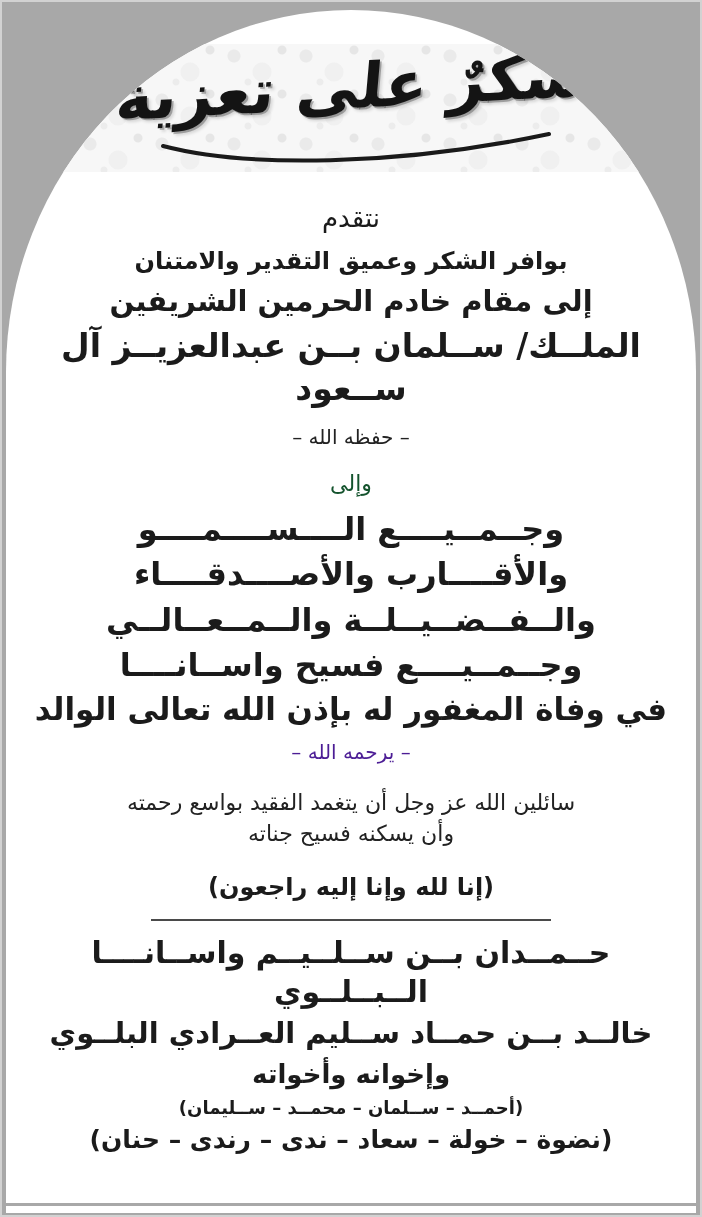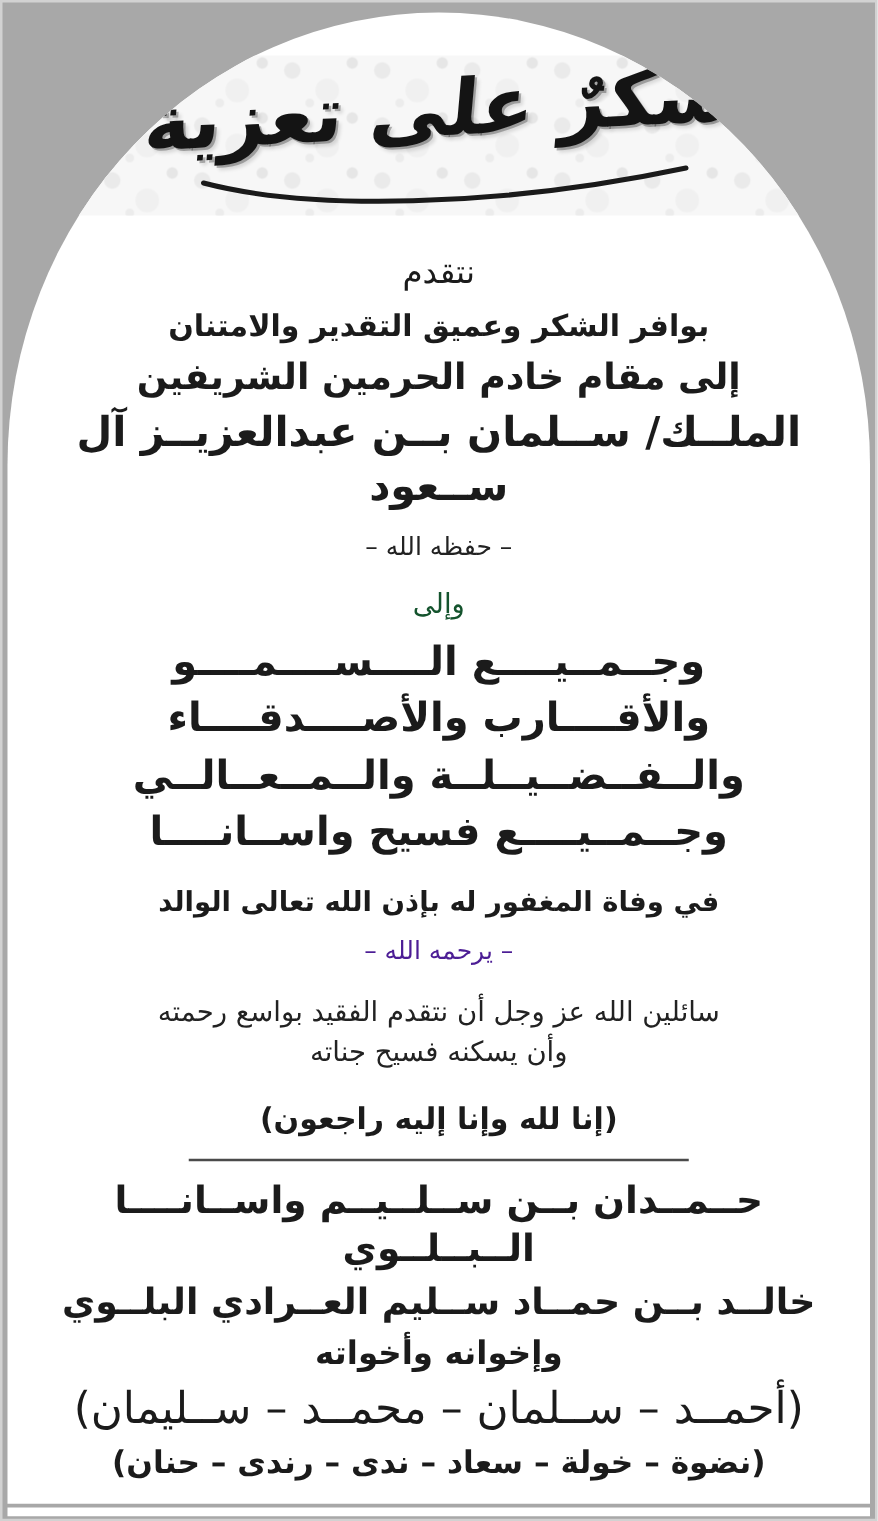--- a/index.html
+++ b/index.html
@@ -47,30 +47,30 @@
     position:absolute;top:200px;left:28px;right:28px;
     text-align:center;direction:rtl;line-height:1.3;
   }
   .l-present{font-size:26px;font-weight:normal;margin-bottom:10px;letter-spacing:1px;}
   .l-thanks{font-size:24px;font-weight:bold;margin-bottom:6px;}
   .l-custodian{font-size:29px;font-weight:bold;margin-bottom:4px;}
   .l-king{font-size:33px;font-weight:bold;margin-bottom:14px;}
   .l-bless{font-size:20px;margin-bottom:20px;color:#222;}
   .l-wa-ila{font-size:22px;margin-bottom:8px;color:#14532d;}
   .l-honor{font-size:32px;font-weight:bold;line-height:1.42;}
-  .l-occasion{font-size:22px;font-weight:bold;margin-top:20px;}
+  .l-occasion{font-size:31px;font-weight:bold;}
   .l-deceased{font-size:35px;font-weight:bold;margin-top:6px;}
   .l-mercy{font-size:20px;margin-top:10px;margin-bottom:22px;color:#4c1d95;}
   .l-prayer{font-size:22px;line-height:1.42;color:#222;}
   .l-verse{font-size:24px;font-weight:bold;margin-top:22px;}
   .sep{width:400px;height:2px;background:#4a4a4a;margin:16px auto 12px;}
   .l-name1{font-size:30px;font-weight:bold;}
   .l-name2{font-size:29px;font-weight:bold;margin-top:4px;}
   .l-sib{font-size:26px;font-weight:bold;margin-top:6px;}
-  .l-bros{font-size:35px;font-weight:normal;margin-top:4px;}
+  .l-bros{font-size:18px;font-weight:bold;margin-top:4px;}
   .l-sis{font-size:25px;font-weight:bold;margin-top:4px;}
   
   .bottom-rule{position:absolute;left:2px;right:2px;bottom:9px;height:3px;background:#a8a8a8;}
 </style>
 </head>
 <body>
 
 <div class="page">
 
   <div class="dome">
@@ -91,21 +91,21 @@
 
     <div class="l-wa-ila">وإلى</div>
     <div class="l-honor">وجــمــيــــع الــــســــمــــو</div>
     <div class="l-honor">والأقــــارب والأصــــدقــــاء</div>
     <div class="l-honor">والــفــضــيــلــة والــمــعــالــي</div>
     <div class="l-honor">وجــمــيــــع فسيح واســانــــا</div>
 
     <div class="l-occasion">في وفاة المغفور له بإذن الله تعالى الوالد</div>
     <div class="l-mercy">– يرحمه الله –</div>
 
-    <div class="l-prayer">سائلين الله عز وجل أن نتقدم الفقيد بواسع رحمته</div>
+    <div class="l-prayer">سائلين الله عز وجل أن يتغمد الفقيد بواسع رحمته</div>
     <div class="l-prayer">وأن يسكنه فسيح جناته</div>
     <div class="l-verse">(إنا لله وإنا إليه راجعون)</div>
 
     <div class="sep"></div>
 
     <div class="l-name1">حــمــدان بــن ســلــيــم واســانــــا الــبــلــوي</div>
     <div class="l-name2">خالــد بــن حمــاد ســليم العــرادي البلــوي</div>
     <div class="l-sib">وإخوانه وأخواته</div>
     <div class="l-bros">(أحمــد – ســلمان – محمــد – ســليمان)</div>
     <div class="l-sis">(نضوة – خولة – سعاد – ندى – رندى – حنان)</div>

